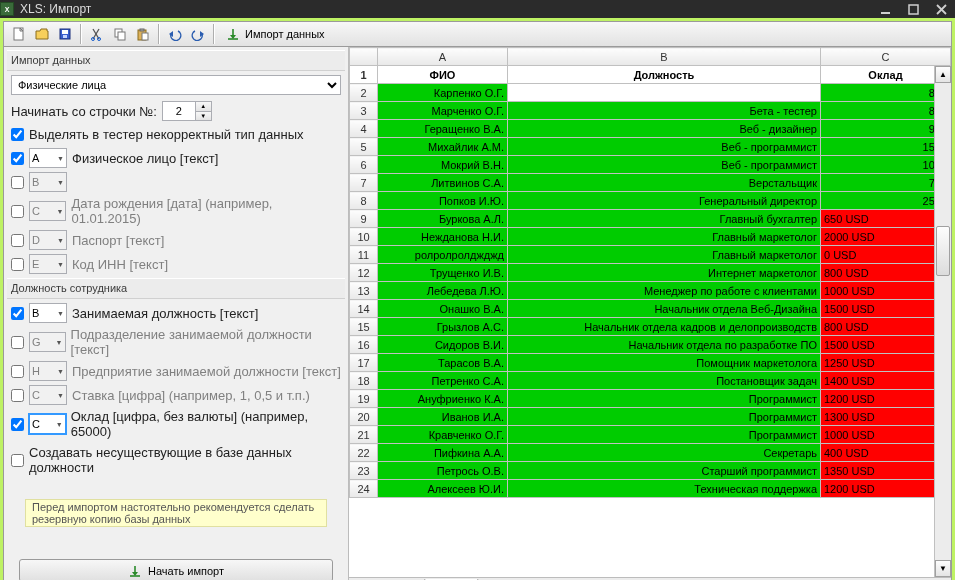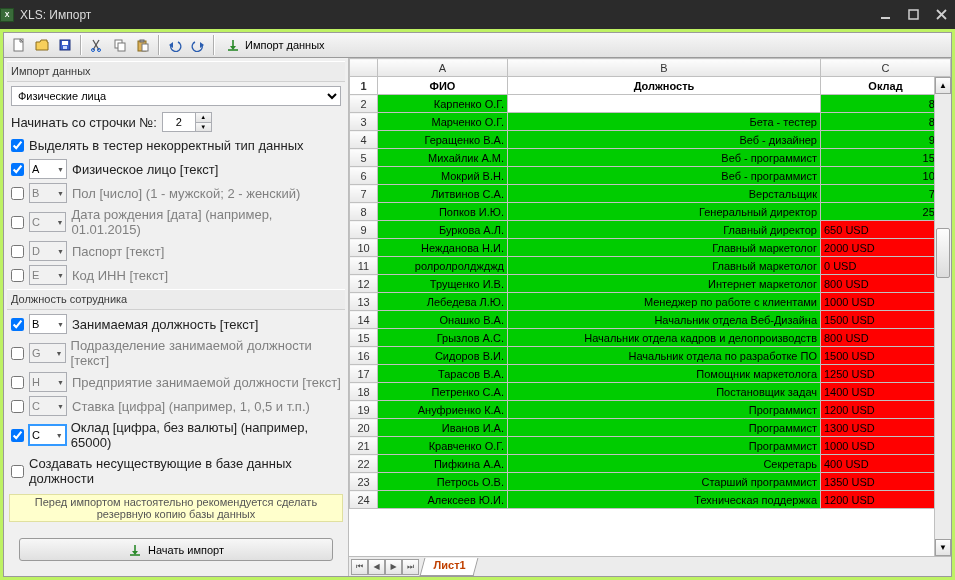--- a/index.html
+++ b/index.html
@@ -27,21 +27,21 @@
 .labeltext { font-size: 13px; color:#222; }
 .spinwrap { display:inline-flex; }
 .spinwrap input { width:34px; height:20px; border:1px solid #abadb3; text-align:center; font-size:11px; }
 .spinbtns { width:16px; height:20px; display:flex; flex-direction:column; border:1px solid #abadb3; border-left:none;}
 .spinbtns div { flex:1; background:linear-gradient(#f7f7f7,#e4e4e4); font-size:6px; display:flex; align-items:center; justify-content:center; }
 .spinbtns div:first-child { border-bottom:1px solid #abadb3;}
 .colsel { width:38px; height:20px; border:1px solid #abadb3; background:#fff; display:inline-flex; align-items:center; justify-content:space-between; padding:0 2px; font-size:11px;}
 .colsel.disabled { background:#f1f1f1; color:#808080; }
 .colsel .dd { font-size:7px; color:#555; }
 .disabled-label { color:#808080; }
-.yellowbox { background:#ffffcc; border:1px solid #e0e0a0; padding:1px 6px; font-size:11px; color:#555; margin:2px;text-align:center;}
+.yellowbox { background:#ffffcc; border:1px solid #e0e0a0; padding:1px 6px; font-size:11px; color:#555; margin:18px;}
 .importbtn { height:23px; margin:12px; background:linear-gradient(#f7f7f7,#e0e0e0); border:1px solid #9a9a9a; border-radius:3px; display:flex; align-items:center; justify-content:center; gap:6px; font-size:11px; cursor:pointer;}
 
 .gridpanel { flex:1; display:flex; flex-direction:column; background:#fff; position:relative;}
 .gridwrap { flex:1; overflow:hidden; position:relative;}
 .grid { border-collapse:collapse; width:100%; table-layout:fixed;}
 .grid th, .grid td { border:1px solid #c0c0c0; height:18px; font-size:11px; padding:0 3px; white-space:nowrap; overflow:hidden; text-overflow:clip; }
 .grid th { background:linear-gradient(#fdfdfd,#e8e8e8); font-weight:normal; color:#333; text-align:center;}
 .grid th.rowh { width:28px; text-align:center;}
 .grid td.rowh { background:linear-gradient(#fdfdfd,#e8e8e8); text-align:center; color:#333;}
 .grid .hdrrow td { font-weight:bold; text-align:center; background:#fff;}
@@ -177,21 +177,20 @@
                 <span class="dd">▼</span>
               </span>
               <span class="labeltext">Физическое лицо [текст]</span>
             </div>
             <div class="row">
               <input type="checkbox" class="cbx" style="">
               <span class="colsel disabled">
                 <span>B</span>
                 <span class="dd">▼</span>
               </span>
-              <span class="labeltext disabled-label">Пол [число] (1 - мужской; 2 - женский)</span>
             </div>
             <div class="row">
               <input type="checkbox" class="cbx" style="">
               <span class="colsel disabled">
                 <span>C</span>
                 <span class="dd">▼</span>
               </span>
               <span class="labeltext disabled-label">Дата рождения [дата] (например, 01.01.2015)</span>
             </div>
             <div class="row">
@@ -330,21 +329,21 @@
                 </tr>
                 <tr>
                   <td class="rowh">8</td>
                   <td class="g">Попков И.Ю.</td>
                   <td class="g">Генеральный директор</td>
                   <td class="g ra" style="text-align:right">2500</td>
                 </tr>
                 <tr>
                   <td class="rowh">9</td>
                   <td class="g">Буркова А.Л.</td>
-                  <td class="g">Главный директор</td>
+                  <td class="g">Главный бухгалтер</td>
                   <td class="r">650 USD</td>
                 </tr>
                 <tr>
                   <td class="rowh">10</td>
                   <td class="g">Нежданова Н.И.</td>
                   <td class="g">Главный маркетолог</td>
                   <td class="r">2000 USD</td>
                 </tr>
                 <tr>
                   <td class="rowh">11</td>

